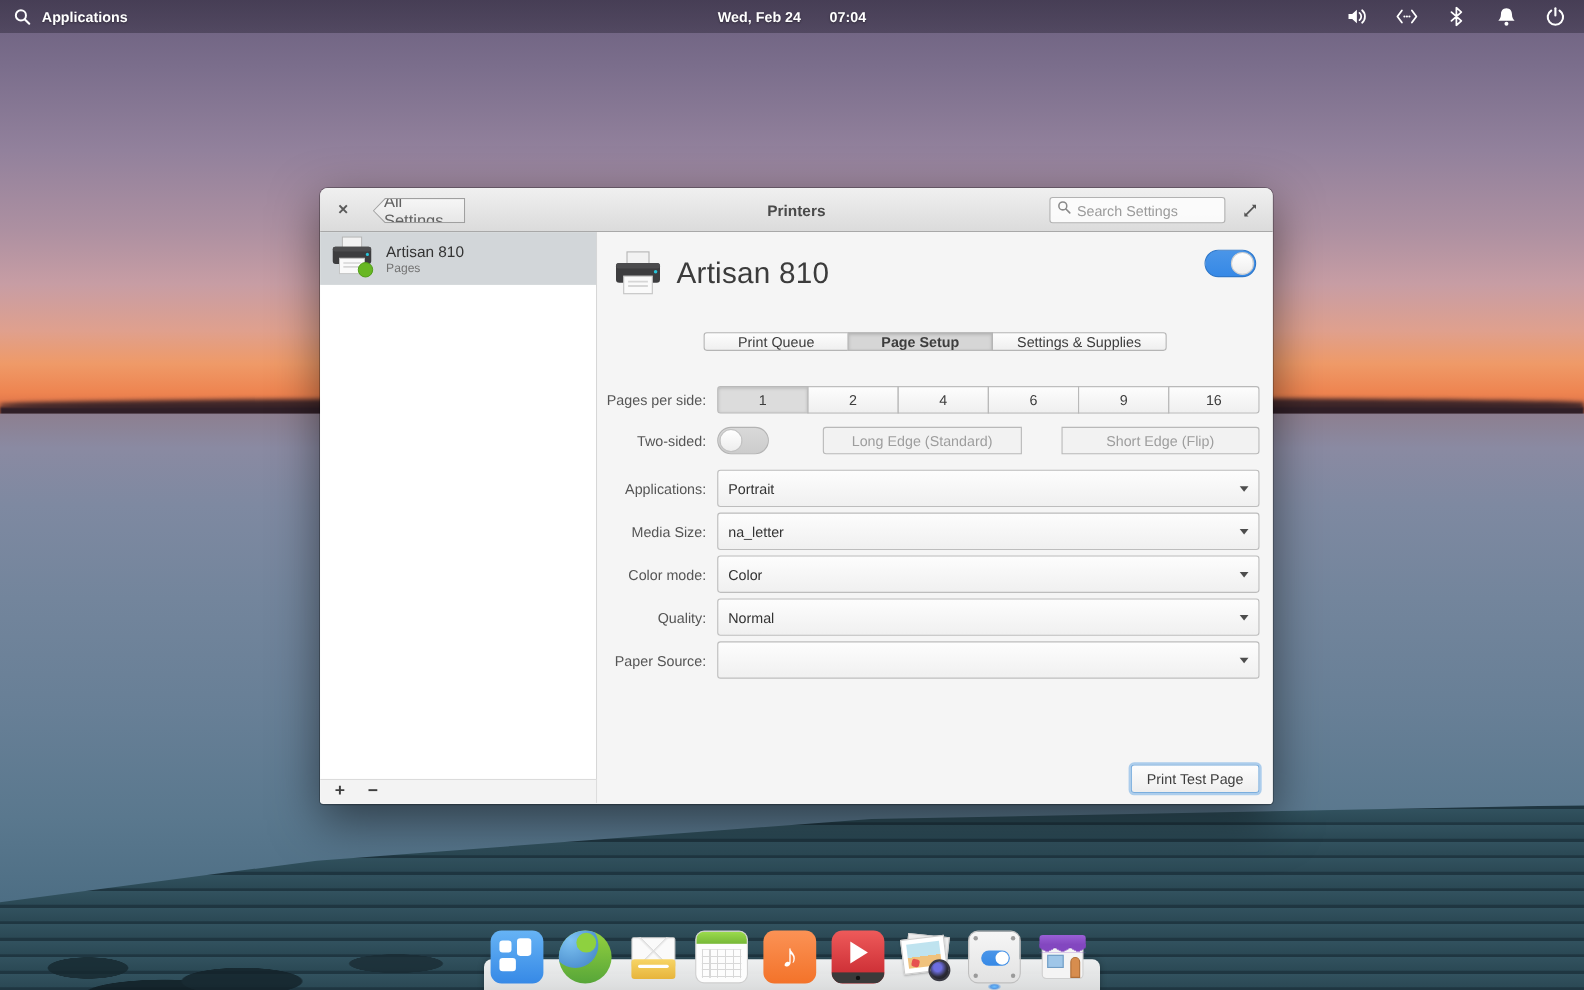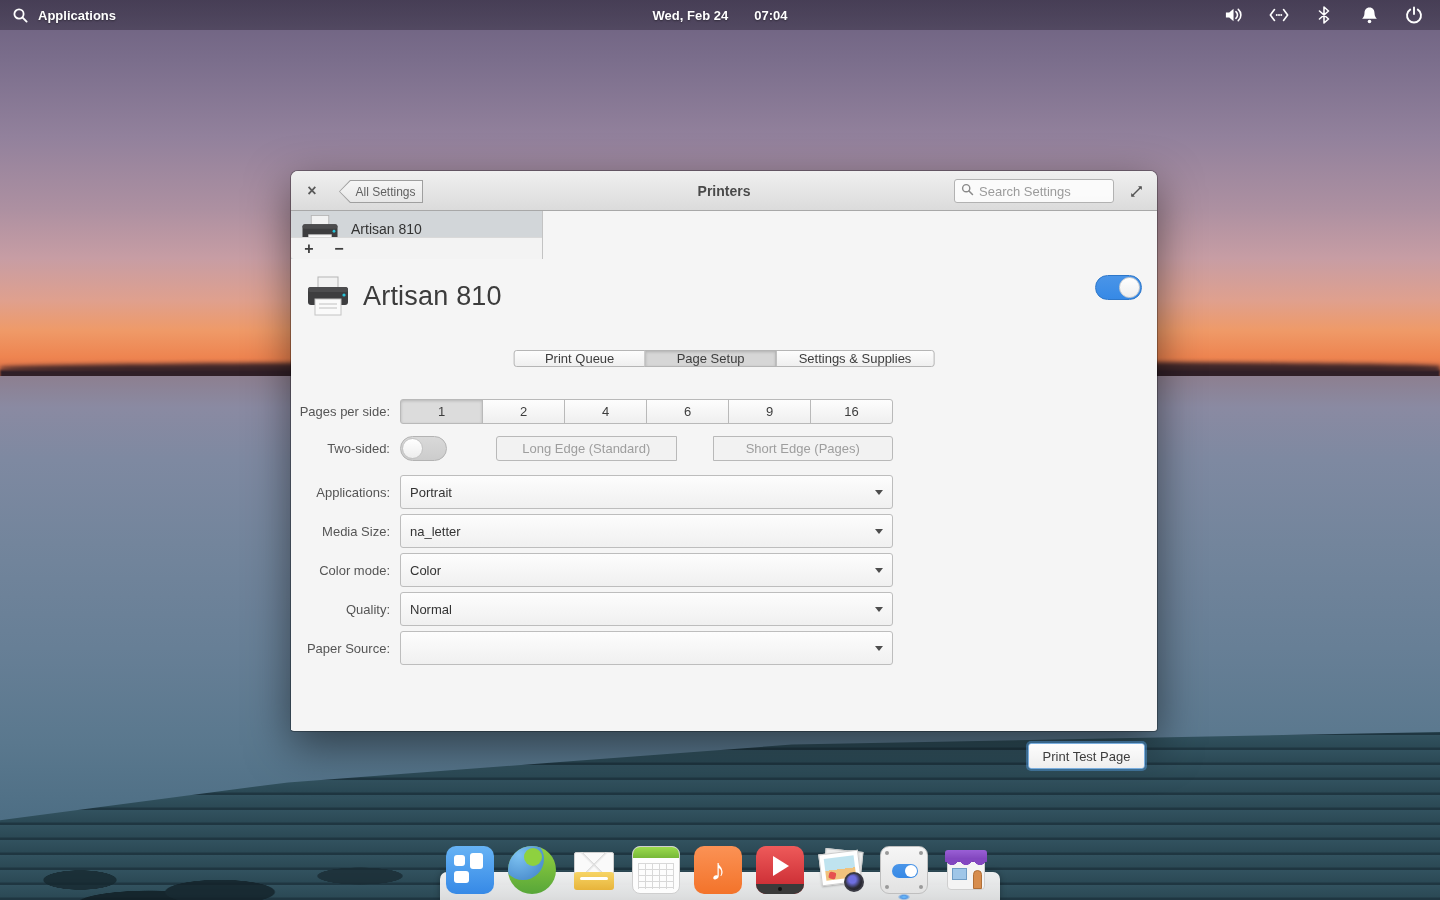--- a/index.html
+++ b/index.html
@@ -45,32 +45,32 @@
   .titlebar { position:relative; height:40px; border-radius:7px 7px 0 0;
     background:linear-gradient(180deg,#f0f0f0,#dbdbdb); border-bottom:1px solid #a8a8a8; }
   .close-btn { position:absolute; left:12px; top:9px; width:18px; height:22px;
     font-size:16px; font-weight:700; color:#5a5a5a; display:flex; align-items:center; justify-content:center; cursor:pointer; }
   .back-btn { position:absolute; left:48px; top:9px; height:23px; width:84px;
     clip-path:polygon(11px 0%,100% 0%,100% 100%,11px 100%,0% 50%); background:#9f9f9f; }
   .back-btn .inner { position:absolute; left:1px; top:1px; right:1px; bottom:1px;
     clip-path:polygon(10.5px 0%,100% 0%,100% 100%,10.5px 100%,0% 50%);
     background:linear-gradient(180deg,#f6f6f6,#e7e7e7);
     display:flex; align-items:center; justify-content:center; padding-left:9px;
-    font-size:12px; color:#616161; }
+    font-size:15px; color:#616161; }
   .win-title { position:absolute; left:50%; top:0; transform:translateX(-50%); height:40px;
     display:flex; align-items:center; font-size:14px; font-weight:700; color:#4a4a4a; }
   .search-entry { position:absolute; right:43px; top:8px; width:160px; height:24px;
     background:rgba(253,253,253,.9); border:1px solid #b2b2b2; border-radius:3px;
     display:flex; align-items:center; padding:0 6px; gap:5px; }
   .search-entry input { border:none; outline:none; background:transparent; width:120px;
     font-size:13px; color:#444; font-family:inherit; }
   .search-entry input::placeholder { color:#9b9b9b; }
   .maximize-btn { position:absolute; right:12px; top:12px; width:17px; height:17px; cursor:pointer; }
 
-  .win-body { display:flex; height:519px;flex-direction:column; }
+  .win-body { display:flex; height:519px; }
 
   
   .sidebar { position:relative; width:252px; background:#ffffff; border-right:1px solid #c3c3c3;
     border-radius:0 0 0 3px; }
   .printer-row { height:48px; display:flex; align-items:center; padding:0 8px; gap:10px; cursor:pointer; }
   .printer-row.selected { background:#d2d6d9; }
   .printer-meta .pname { font-size:14px; color:#333; }
   .printer-meta .pstatus { font-size:11px; color:#737373; margin-top:1px; }
   .sidebar-toolbar { position:absolute; left:0; bottom:0; width:100%; height:22px;
     background:#f3f3f3; border-top:1px solid #d9d9d9; display:flex; align-items:center; gap:14px;
@@ -90,21 +90,21 @@
   .toggle.off .knob { position:absolute; left:1px; top:1px; width:21px; height:21px; border-radius:50%;
     background:linear-gradient(180deg,#ffffff,#ededed); border:1px solid #c2c2c2; }
   .hdr-toggle { position:absolute; right:15px; top:16px; }
 
   .tabs { position:absolute; top:91px; left:50%; transform:translateX(-50%); display:flex; }
   .tab { height:17px; padding:0 22px; min-width:132px; display:flex; align-items:center; justify-content:center;
     background:linear-gradient(180deg,#fdfdfd,#efefef); border:1px solid #b5b5b5; font-size:13px; color:#3d3d3d;
     margin-left:-1px; cursor:pointer; white-space:nowrap; }
   .tab:first-child { border-radius:3px 0 0 3px; margin-left:0; }
   .tab:last-child { border-radius:0 3px 3px 0; }
-  .tab.active { background:#d6d6d6; box-shadow:inset 0 1px 3px rgba(0,0,0,.18); }
+  .tab.active { background:#d6d6d6; box-shadow:inset 0 1px 3px rgba(0,0,0,.18);font-weight:bold; }
 
   .form-row { position:absolute; left:0; width:614px; display:flex; align-items:center; }
   .form-label { width:99px; text-align:right; font-size:13px; color:#555; margin-right:10px; flex:none; }
   .form-field { flex:1; margin-right:12px; display:flex; }
 
   .seg-group { display:flex; flex:1; }
   .seg { flex:1; height:25px; display:flex; align-items:center; justify-content:center;
     background:linear-gradient(180deg,#fdfdfd,#efefef); border:1px solid #b9b9b9; margin-left:-1px;
     font-size:13px; color:#3d3d3d; cursor:pointer; }
   .seg:first-child { border-radius:3px 0 0 3px; margin-left:0; }
@@ -346,21 +346,21 @@
         </div>
 
         <div class="form-row" style="top:177px">
           <div class="form-label">Two-sided:</div>
           <div class="two-sided-field">
             <div class="toggle off" style="flex:none">
                 <div class="knob"></div>
               </div>
             <div class="seg-group">
               <div class="seg disabled">Long Edge (Standard)</div>
-              <div class="seg disabled">Short Edge (Pages)</div>
+              <div class="seg disabled">Short Edge (Flip)</div>
             </div>
           </div>
         </div>
 
         <div class="form-row" style="top:216px">
           <div class="form-label">Applications:</div>
           <div class="form-field">
             <div class="dropdown">
               <span>Portrait</span>
               <span class="caret"></span>

